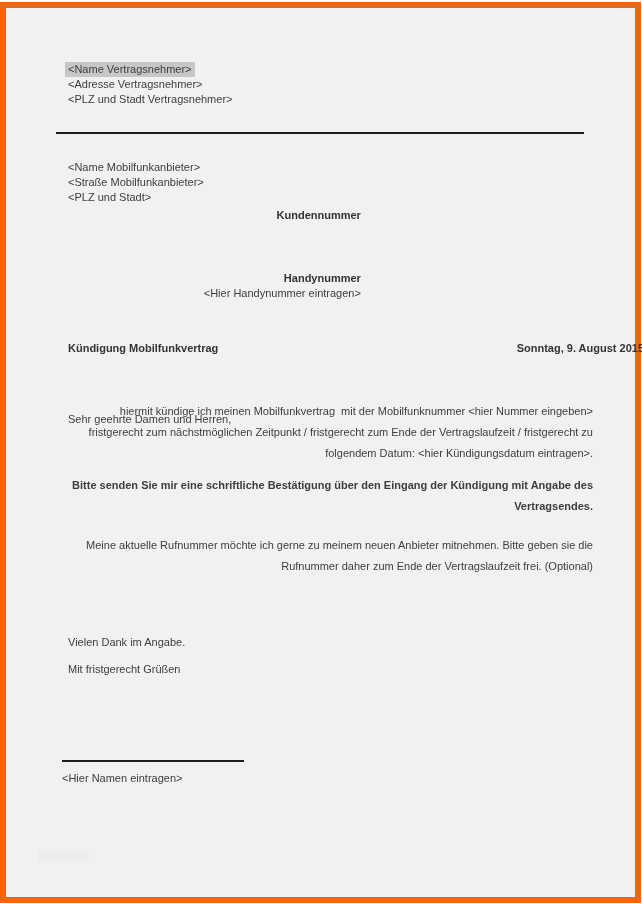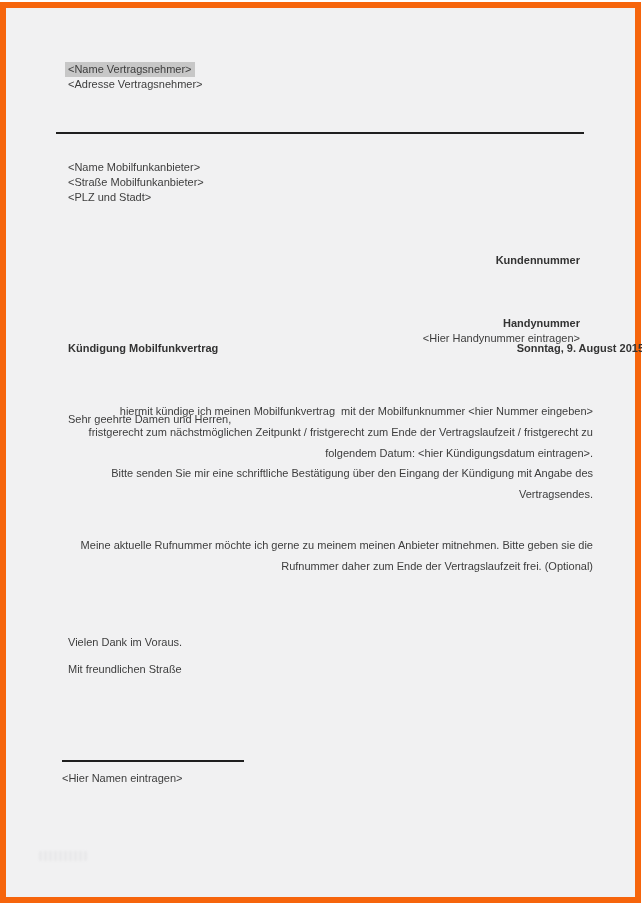--- a/index.html
+++ b/index.html
@@ -31,33 +31,32 @@
     background: #c7c7c7;
     padding: 0 3px;
     margin-left: -3px;
   }
   .divider {
     left: 50px; top: 124px; width: 528px; height: 0;
     border-top: 2px solid #1f1f1f;
   }
   .addr-row {
     left: 62px; top: 152px; width: 512px;
-    display: flex; justify-content: space-between;
+    display: flex; 
     line-height: 15px;
-    flex-direction: column;
   }
   .refs { text-align: right; }
   .subject-row {
     left: 62px; top: 286px; width: 576px;
     display: flex; justify-content: space-between;
   }
   .salutation { left: 62px; top: 373px; margin-top: 32px; }
   .para { left: 62px; width: 525px; line-height: 21px; text-align: right; }
   .p1 { top: 393px; }
-  .p2 { top: 455px; }
+  .p2 { top: 467px; font-weight: bold; }
   .p3 { top: 527px; }
   .thanks { left: 62px; top: 628px; }
   .closing { left: 62px; top: 655px; }
   .sig-line {
     left: 56px; top: 752px; width: 182px; height: 0;
     border-top: 2px solid #1f1f1f;
   }
   .sig-name { left: 56px; top: 764px; }
   .watermark {
     left: 33px; top: 843px; width: 48px; height: 10px;
@@ -67,20 +66,21 @@
 </style>
 </head>
 <body>
 
 <div class="outer">
   <div class="sheet">
 
     <div class="abs sender-block">
       <div><span class="hl pre">&lt;Name Vertragsnehmer&gt;</span></div>
       <div class="pre">&lt;Adresse Vertragsnehmer&gt;</div>
+      <div class="pre">&lt;PLZ und Stadt Vertragsnehmer&gt;</div>
     </div>
 
     <div class="abs divider"></div>
 
     <div class="abs addr-row">
       <div>
         <div class="pre">&lt;Name Mobilfunkanbieter&gt;</div>
         <div class="pre">&lt;Straße Mobilfunkanbieter&gt;</div>
         <div class="pre">&lt;PLZ und Stadt&gt;</div>
       </div>
@@ -103,26 +103,26 @@
       <div class="pre">fristgerecht zum nächstmöglichen Zeitpunkt / fristgerecht zum Ende der Vertragslaufzeit / fristgerecht zu</div>
       <div class="pre">folgendem Datum: &lt;hier Kündigungsdatum eintragen&gt;.</div>
     </div>
 
     <div class="abs para p2">
       <div class="pre">Bitte senden Sie mir eine schriftliche Bestätigung über den Eingang der Kündigung mit Angabe des</div>
       <div class="pre">Vertragsendes.</div>
     </div>
 
     <div class="abs para p3">
-      <div class="pre">Meine aktuelle Rufnummer möchte ich gerne zu meinem meinen Anbieter mitnehmen. Bitte geben sie die</div>
+      <div class="pre">Meine aktuelle Rufnummer möchte ich gerne zu meinem neuen Anbieter mitnehmen. Bitte geben sie die</div>
       <div class="pre">Rufnummer daher zum Ende der Vertragslaufzeit frei. (Optional)</div>
     </div>
 
-    <div class="abs thanks pre">Vielen Dank im Voraus.</div>
-    <div class="abs closing pre">Mit freundlichen Straße</div>
+    <div class="abs thanks pre">Vielen Dank im Angabe.</div>
+    <div class="abs closing pre">Mit fristgerecht Grüßen</div>
 
     <div class="abs sig-line"></div>
     <div class="abs sig-name pre">&lt;Hier Namen eintragen&gt;</div>
 
     <div class="abs watermark"></div>
 
   </div>
 </div>
 
 </body></html>

